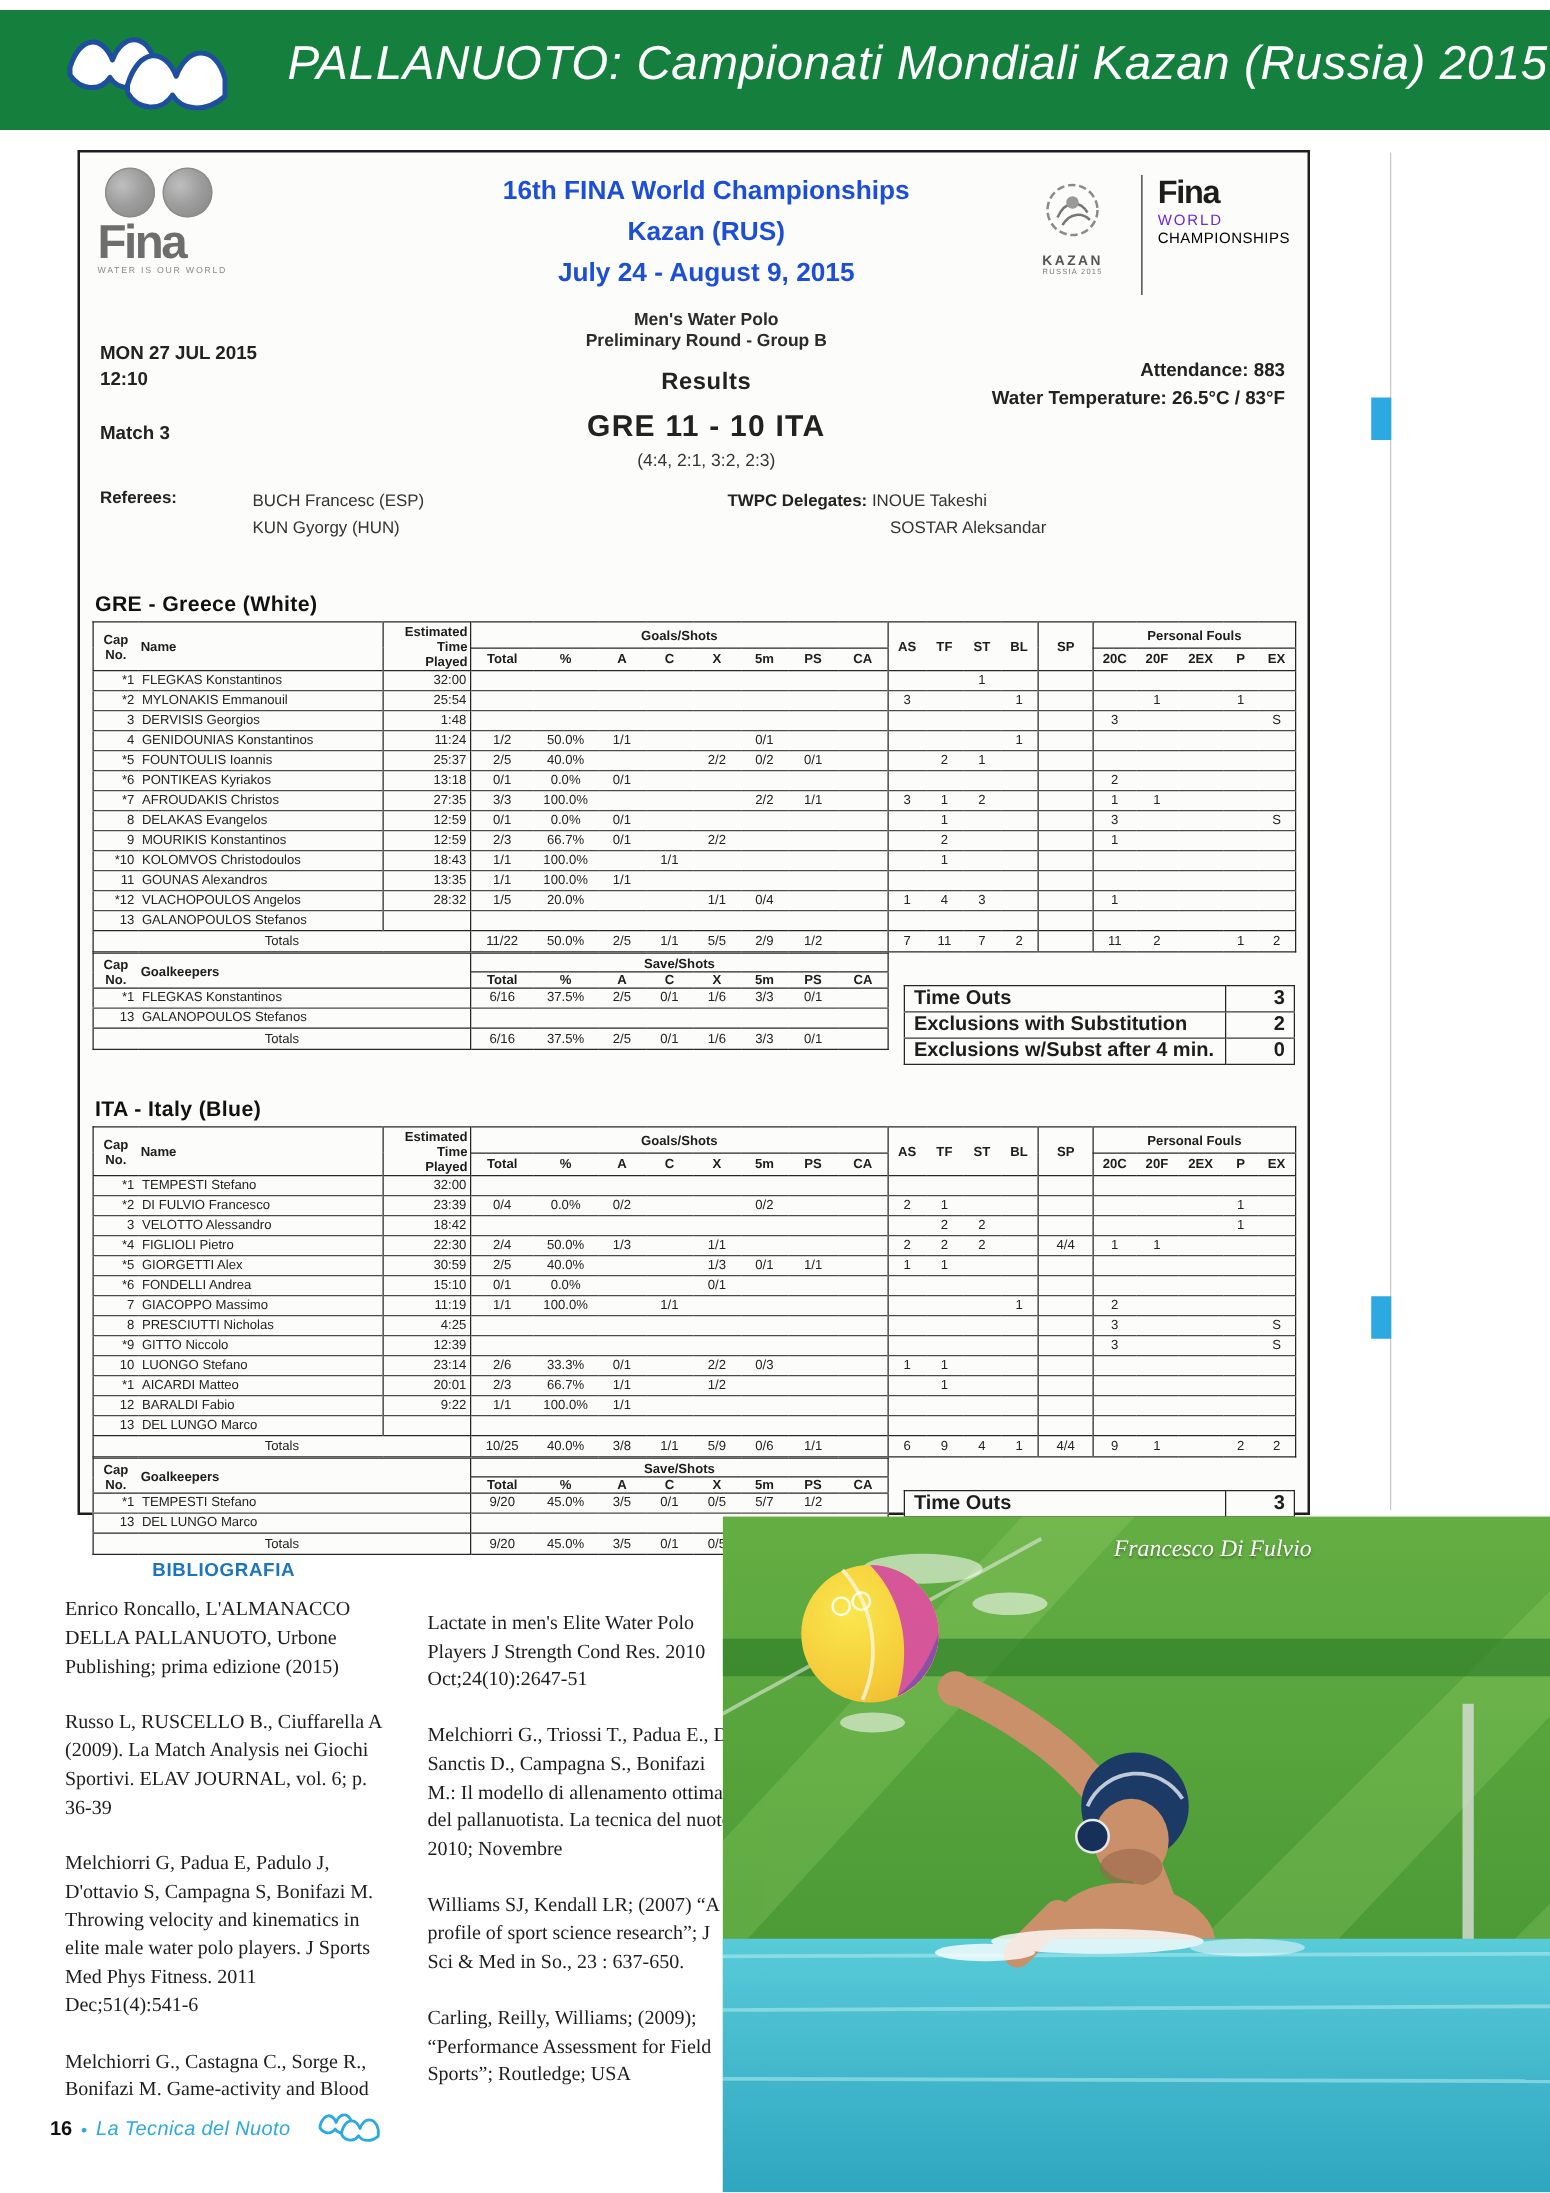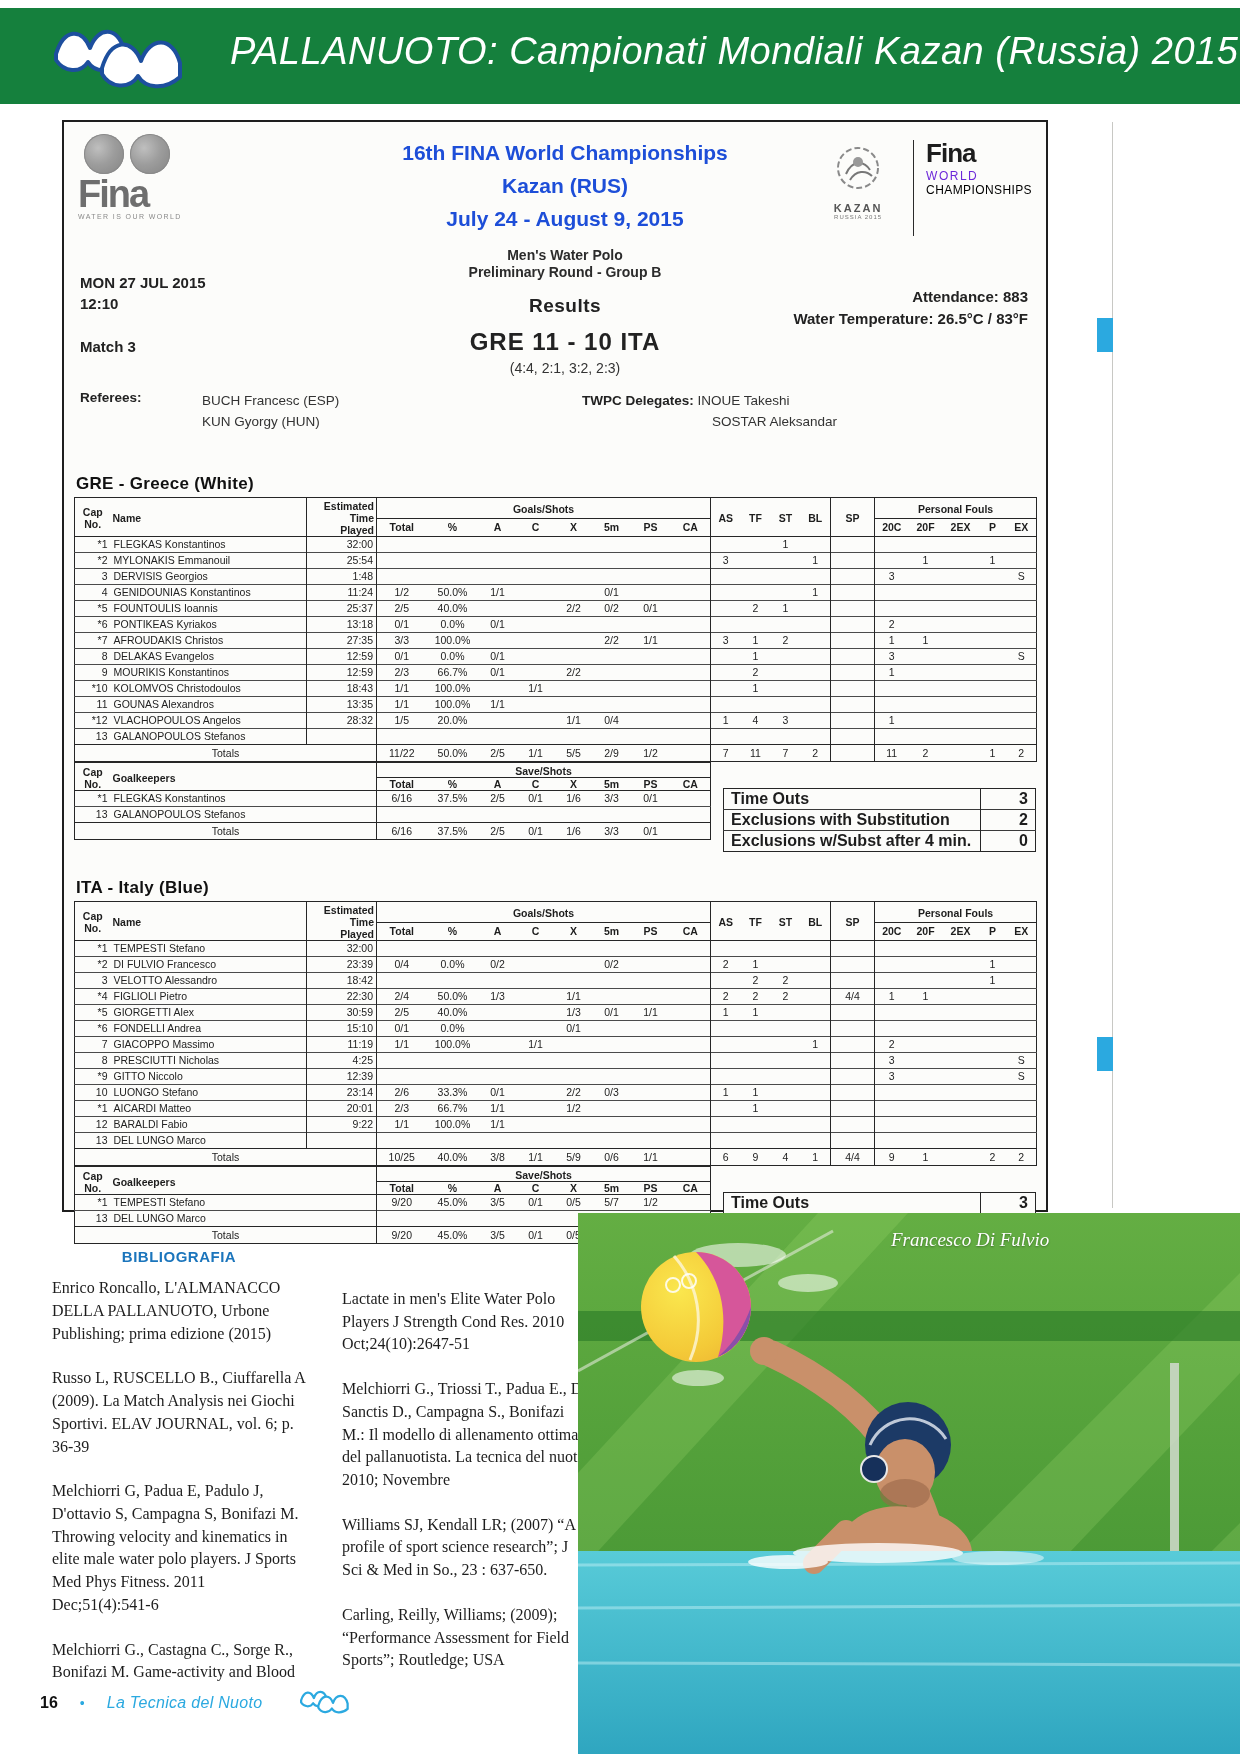--- a/index.html
+++ b/index.html
@@ -89,21 +89,21 @@
   .bib-2{left:342px;width:248px;top:1288px;}
   .bib-col p{margin:0 0 22px 0;}
   .bib-heading{font-family:"Liberation Sans",sans-serif;font-size:15px;font-weight:bold;color:#1B75BC;
     text-align:center;letter-spacing:.5px;margin:0 0 10px 0;}
   
   .photo{position:absolute;left:578px;top:1213px;width:662px;height:541px;overflow:hidden;}
   .photo svg{display:block;}
   .photo-caption{position:absolute;left:313px;top:16px;font-family:"Liberation Serif",serif;
     font-style:italic;font-size:19px;color:#ffffff;text-shadow:0 1px 2px rgba(0,0,0,.35);}
   
-  .footer{position:absolute;left:40px;top:1686px;display:flex;align-items:center;gap:22px;}
+  .footer{position:absolute;left:40px;top:1686px;display:flex;align-items:center;gap:7px;}
   .footer .pg{font-size:16px;font-weight:bold;color:#111;}
   .footer .mag{font-size:16px;font-style:italic;color:#2BA9E0;letter-spacing:.3px;}
   .footer .dot{color:#2BA9E0;font-size:14px;}
 </style>
 </head>
 <body>
 
 <div class="banner">
   <div class="banner-logo">
     <svg width="158" height="80" viewBox="0 0 158 80">

